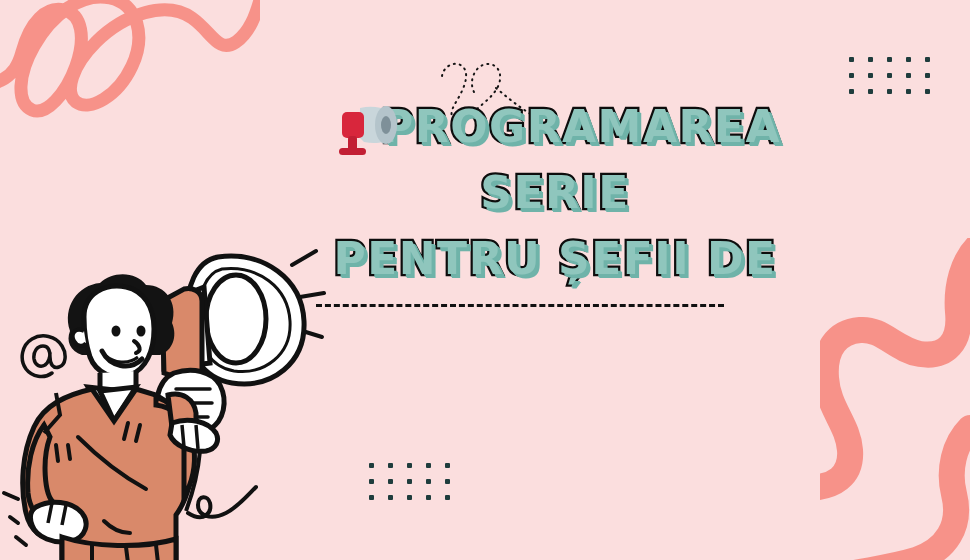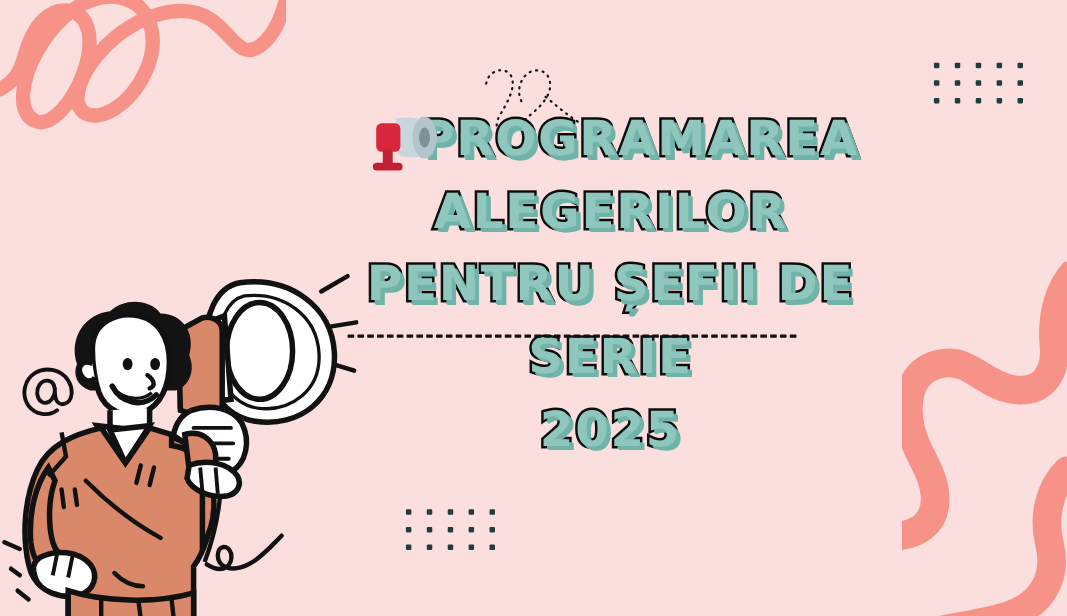--- a/index.html
+++ b/index.html
@@ -292,21 +292,19 @@
     <ellipse cx="56" cy="25" rx="5" ry="9" fill="#7E9099"></ellipse>
 
     <rect x="12" y="12" width="22" height="26" rx="5" fill="#D8263C"></rect>
 
     <rect x="18" y="36" width="9" height="16" rx="3" fill="#C21F34"></rect>
     <rect x="9" y="48" width="27" height="7" rx="3.5" fill="#C21F34"></rect>
   </svg>
 
   <div id="headline-block">
     <div class="headline-line" id="headline-line-1">PROGRAMAREA</div>
-    <div class="headline-line">ALEGERILOR</div>
+    <div class="headline-line">SERIE</div>
     <div class="headline-line">PENTRU ȘEFII DE</div>
-    <div class="headline-line">SERIE</div>
-    <div class="headline-line">2025</div>
   </div>
 
   <div id="dashed-divider"></div>
 
 </div>
 
 </body></html>

